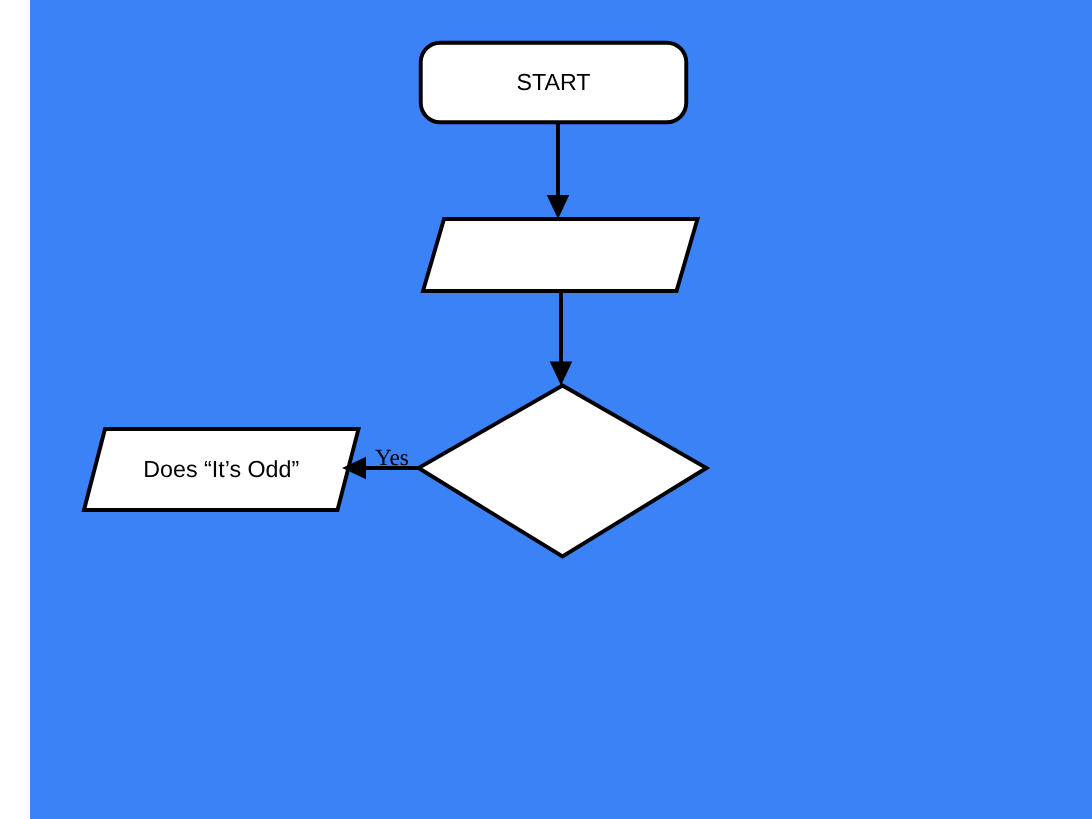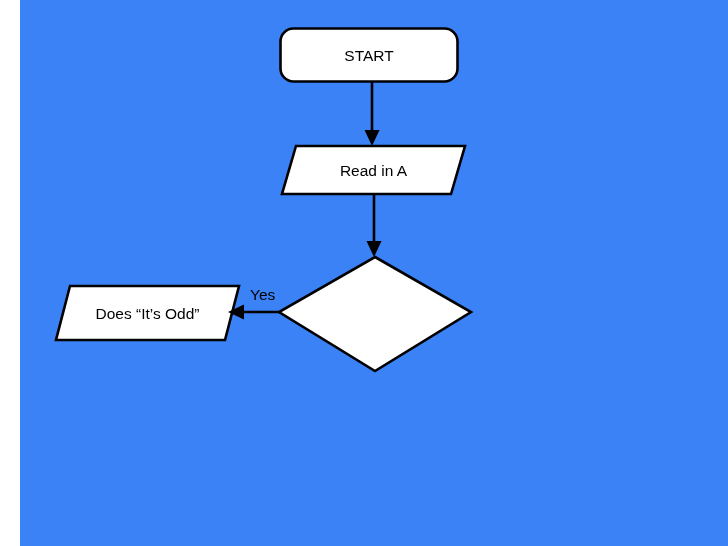--- a/index.html
+++ b/index.html
@@ -86,20 +86,19 @@
     <line class="connector-line" x1="354" y1="194" x2="354" y2="248"></line>
     <polygon class="arrow-head" points="354,257 346.5,241 361.5,241"></polygon>
 
     <line class="connector-line" x1="259" y1="312" x2="219" y2="312"></line>
     <polygon class="arrow-head" points="208,312 224,304.5 224,319.5"></polygon>
 
   </svg>
 
   <div class="node-label" style="left:260px; top:28px; width:178px; height:54px;">START</div>
 
-  <div class="node-label" style="left:262px; top:146px; width:183px; height:48px;">Read in A</div>
 
 
   <div class="node-label" style="left:40px; top:286px; width:175px; height:54px;">Does “It’s Odd”</div>
 
-  <div class="edge-label" style="left:230px; top:286px;">Yes</div>
+  <div class="edge-label" style="left:230px; top:297px;font-family:Liberation Serif, serif;">Yes</div>
 
 </div>
 
 </body></html>

